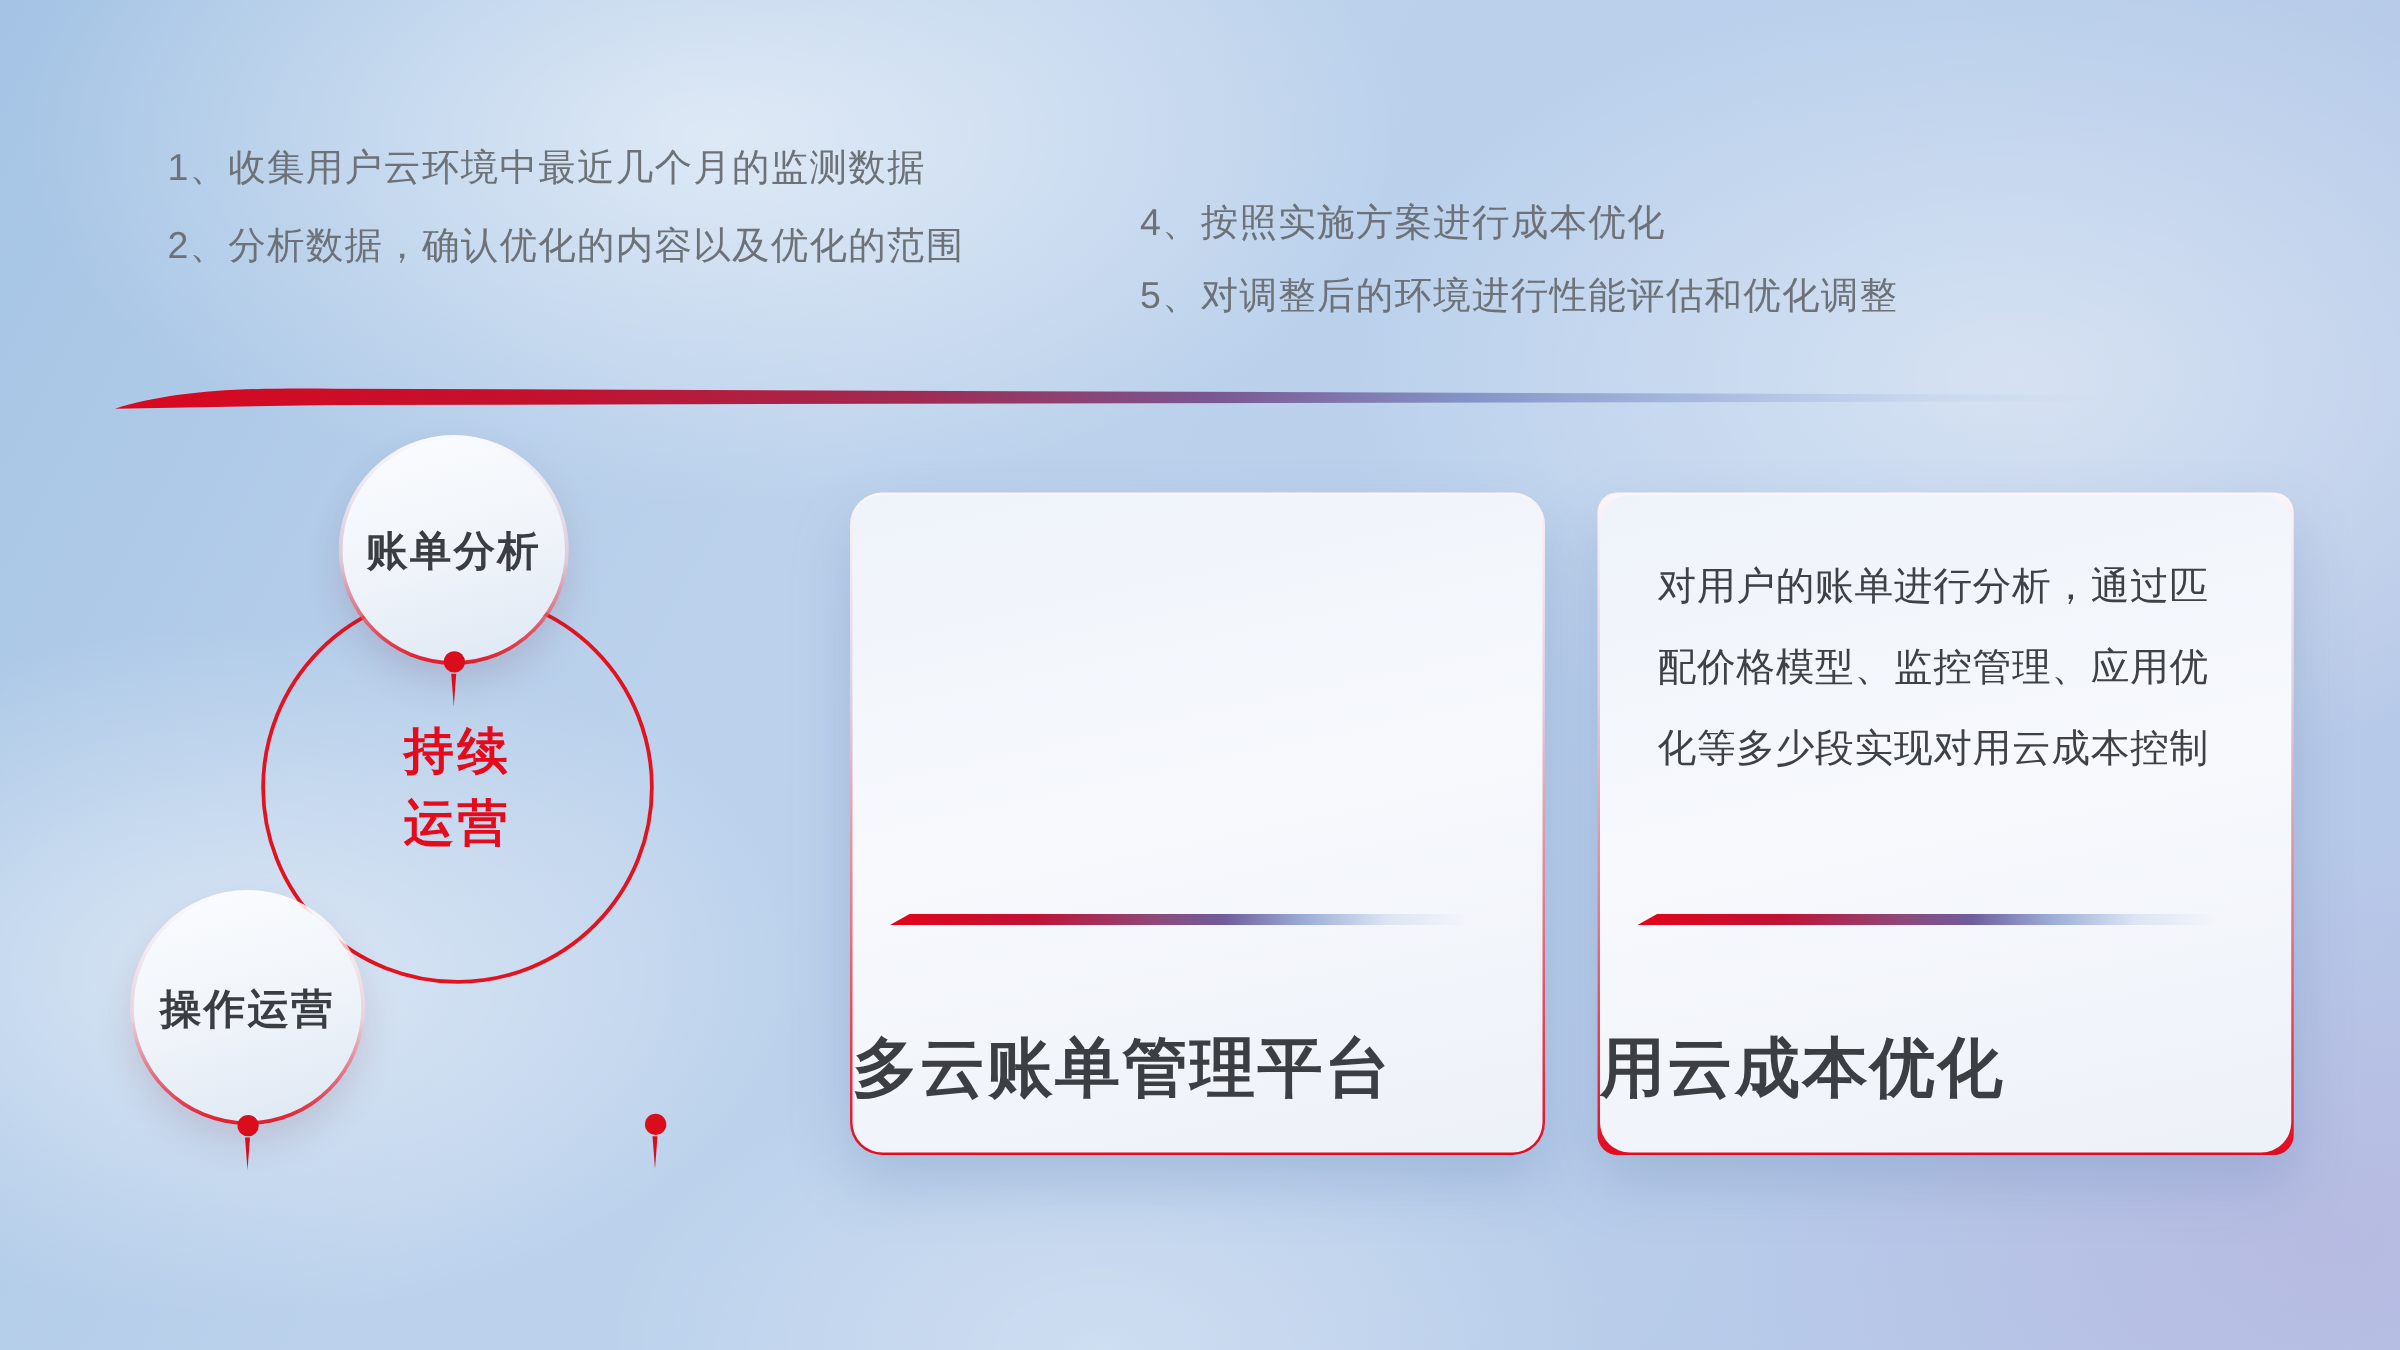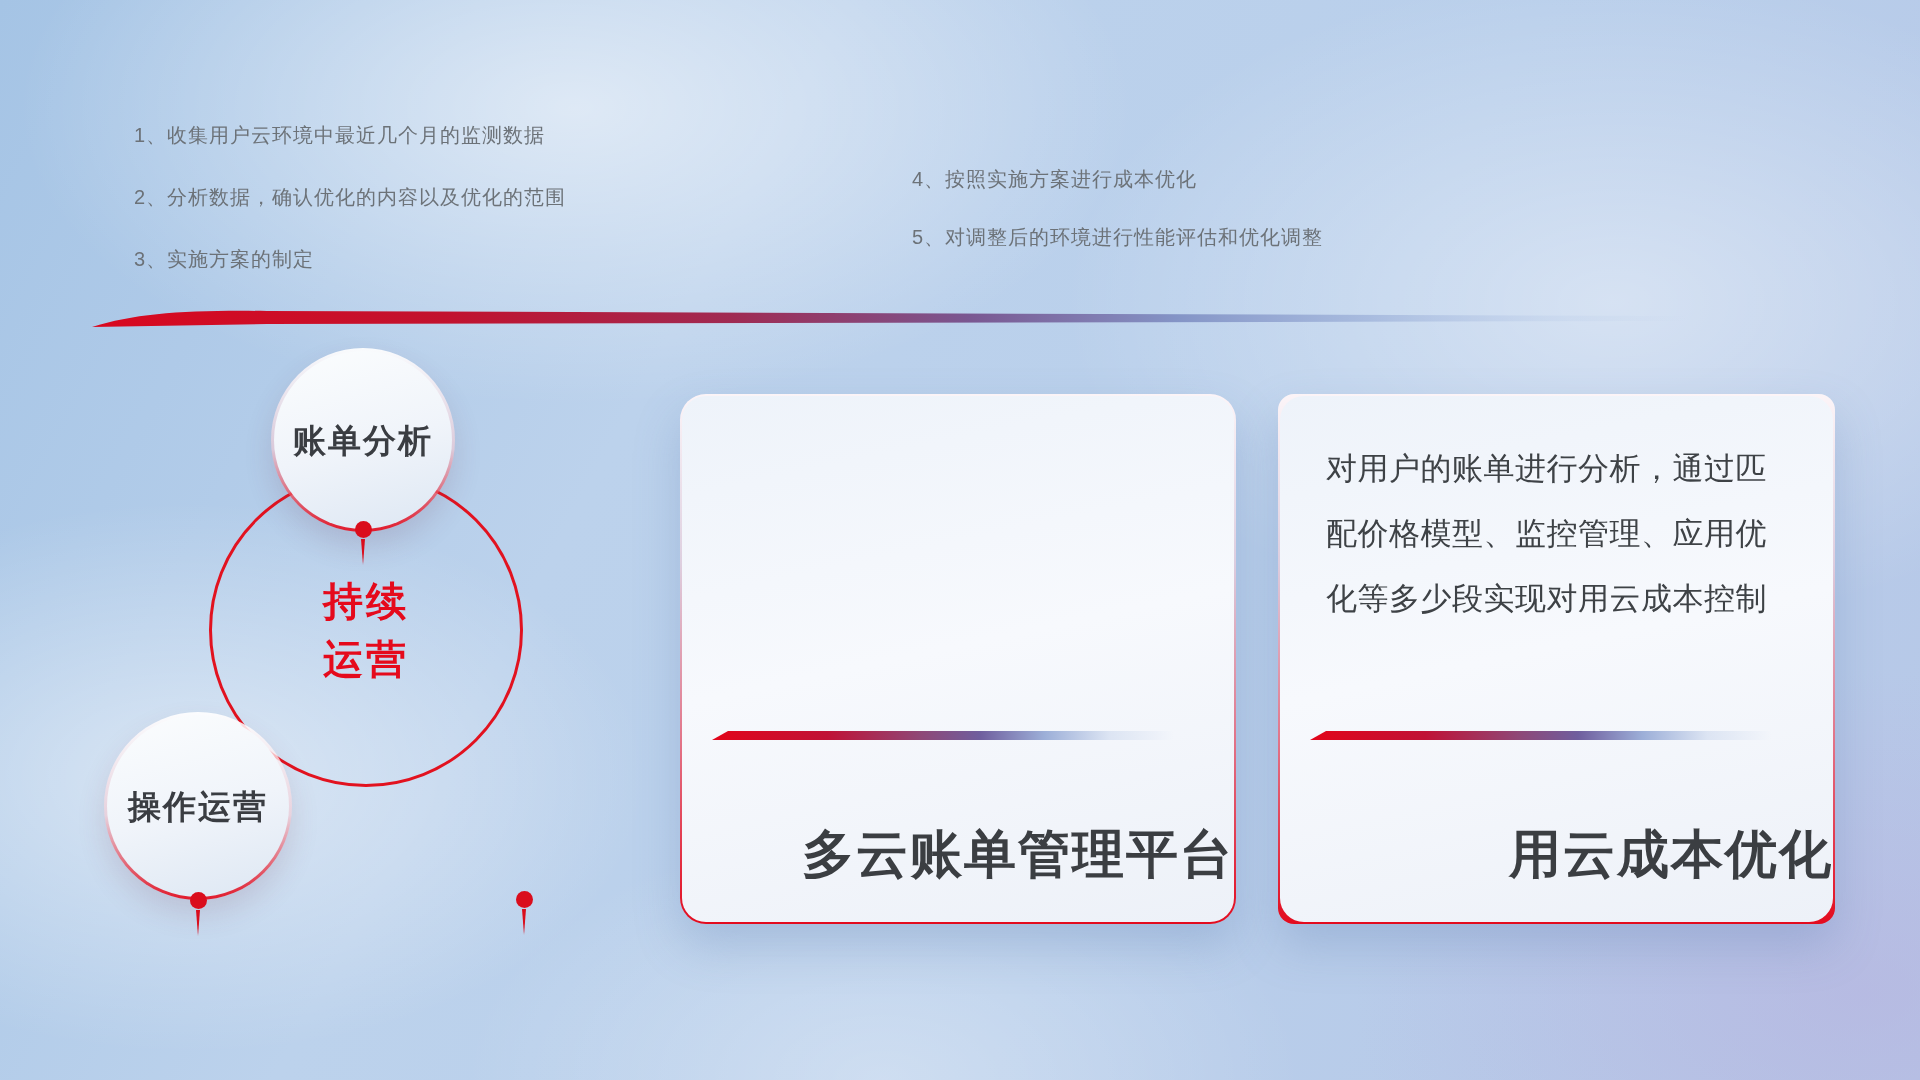--- a/index.html
+++ b/index.html
@@ -11,21 +11,21 @@
     position:relative;width:1920px;height:1080px;overflow:hidden;
     background:
       radial-gradient(900px 480px at 30% 10%, rgba(255,255,255,.55), rgba(255,255,255,0) 62%),
       radial-gradient(760px 460px at 10% 72%, rgba(255,255,255,.50), rgba(255,255,255,0) 60%),
       radial-gradient(1000px 600px at 84% 28%, rgba(255,255,255,.42), rgba(255,255,255,0) 55%),
       radial-gradient(820px 520px at 97% 92%, rgba(182,176,222,.55), rgba(182,176,222,0) 62%),
       radial-gradient(700px 420px at 46% 100%, rgba(255,255,255,.30), rgba(255,255,255,0) 60%),
       linear-gradient(118deg,#a5c4e5 0%,#bcd2ec 34%,#b9cfeb 62%,#b6c7e7 100%);
   }
   
-  .steps{position:absolute;color:#6c7278;font-size:20px;letter-spacing:1px;}
+  .steps{position:absolute;color:#6c7278;font-size:30px;letter-spacing:1px;}
   .steps .step{white-space:nowrap;}
   .steps-left{left:134px;top:104px;}
   .steps-left .step{line-height:62px;}
   .steps-right{left:912px;top:150px;}
   .steps-right .step{line-height:58px;}
   
   .swoosh{position:absolute;left:92px;top:306px;width:1595px;height:26px;display:block;}
   
   .ring{
     position:absolute;left:209px;top:473px;width:314px;height:314px;
@@ -69,33 +69,32 @@
   }
   .card-body{position:absolute;left:46px;top:40px;right:40px;
     font-size:31px;line-height:65px;color:#3e4246;letter-spacing:.5px;}
   .card-body .bline{white-space:nowrap;}
   .card-divider{
     position:absolute;left:30px;top:335px;width:462px;height:9px;
     clip-path:polygon(16px 0, 100% 0, 100% 100%, 0 100%);
     background:linear-gradient(90deg,#e2051a 0%,#c01236 25%,#8f4776 45%,#6f5e9e 58%,rgba(147,167,212,.9) 72%,rgba(192,207,233,.45) 86%,rgba(192,207,233,0) 100%);
   }
   .card-title{
-    position:absolute;left:0;top:424px;width:100%;text-align:right;
+    position:absolute;left:0;top:424px;width:100%;text-align:left;
     font-size:52px;font-weight:700;color:#3b3e42;letter-spacing:2px;white-space:nowrap;
   }
 </style>
 </head>
 <body>
 
 <div class="slide">
 
   <div class="steps steps-left">
     <div class="step">1、收集用户云环境中最近几个月的监测数据</div>
     <div class="step">2、分析数据，确认优化的内容以及优化的范围</div>
-    <div class="step">3、实施方案的制定</div>
   </div>
   <div class="steps steps-right">
     <div class="step">4、按照实施方案进行成本优化</div>
     <div class="step">5、对调整后的环境进行性能评估和优化调整</div>
   </div>
 
   <svg class="swoosh" viewBox="0 0 1595 26" preserveAspectRatio="none">
     <defs>
       <linearGradient id="sw" x1="0" y1="0" x2="1" y2="0">
         <stop offset="0" stop-color="#d9081f"></stop>

